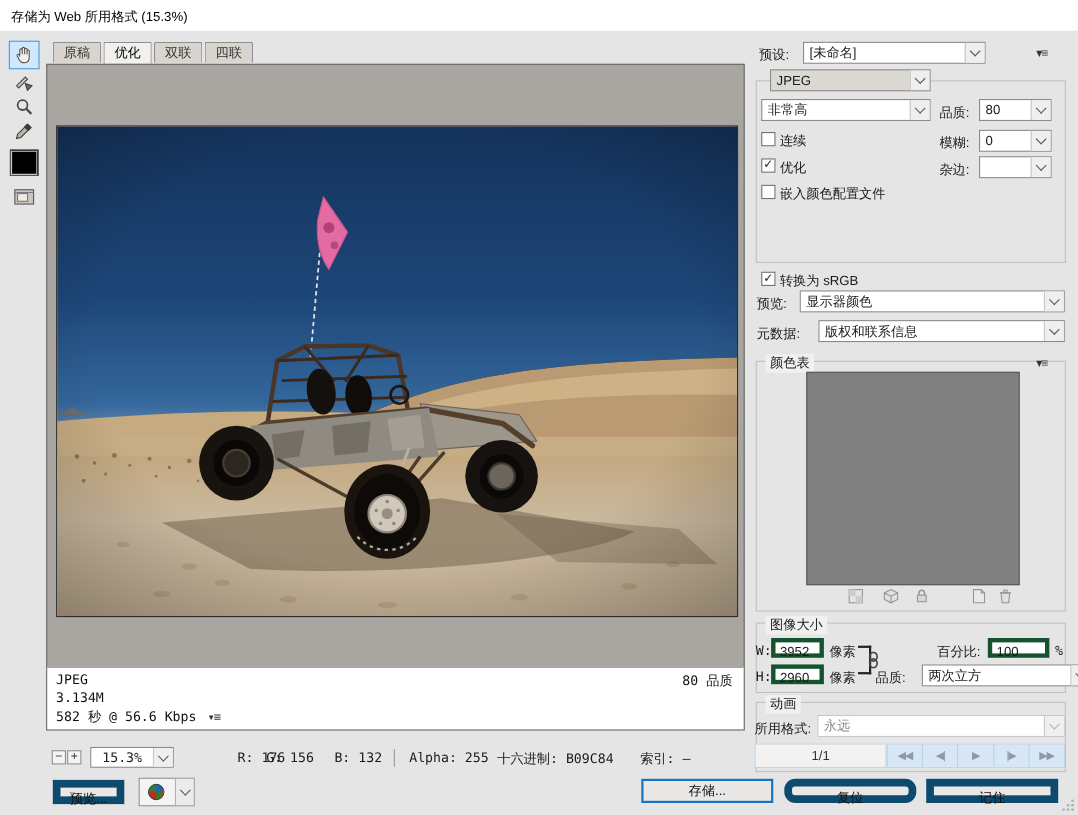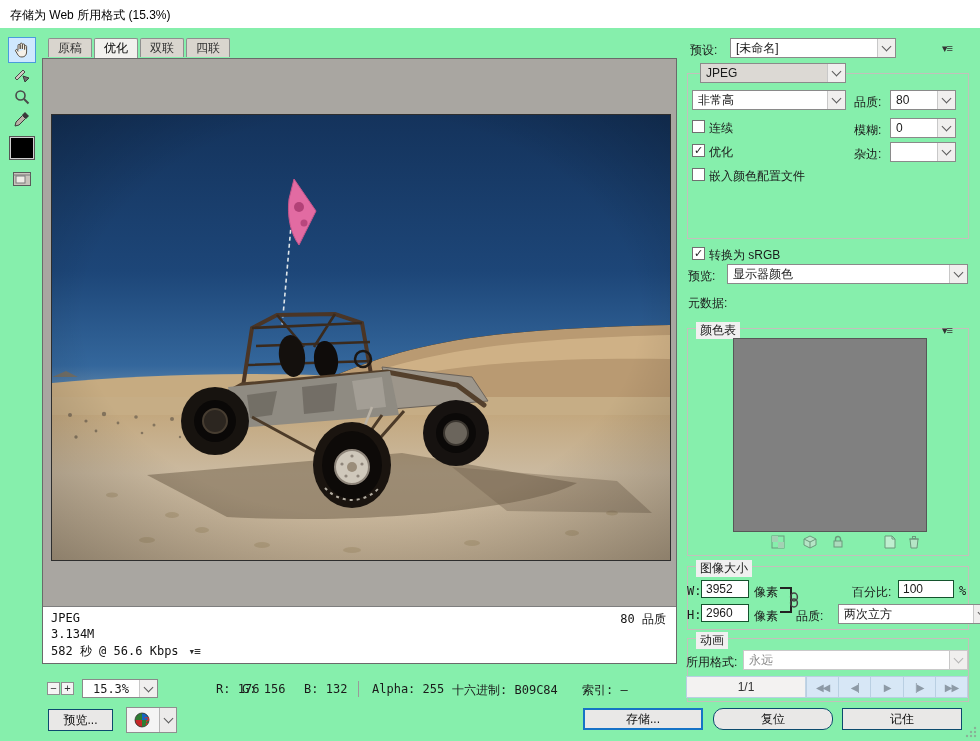--- a/index.html
+++ b/index.html
@@ -1,17 +1,17 @@
 <!DOCTYPE html>
 <html><head>
 <meta charset="utf-8">
 <style>
   html,body{margin:0;padding:0;}
   body{font-family:"Liberation Sans","DejaVu Sans",sans-serif;font-size:12px;color:#1a1a1a;}
-  .window{position:relative;width:980px;height:741px;background:#86efac;overflow:hidden;box-shadow:0 0 0 1px #9aa7b1;}
+  .window{position:relative;width:980px;height:741px;background:#e5e5e5;overflow:hidden;box-shadow:0 0 0 1px #9aa7b1;}
   .titlebar{position:absolute;left:0;top:0;width:100%;height:28px;background:#ffffff;}
   .titlebar .title{position:absolute;left:10px;top:7px;font-size:12px;color:#000;}
 
   
   .tabs{position:absolute;left:48px;top:38px;height:20px;display:flex;}
   .tab{height:18px;line-height:18px;padding:0 9px;margin-right:2px;border:1px solid #8f8f8f;border-bottom:none;background:#d9d5ce;color:#333;border-radius:2px 2px 0 0;}
   .tab.active{background:#f2f1ee;color:#000;height:19px;}
 
   
   .tool{position:absolute;left:8px;width:26px;height:24px;display:flex;align-items:center;justify-content:center;background:transparent;border:1px solid transparent;}
@@ -33,21 +33,21 @@
   
   .combo{position:absolute;height:20px;background:#fff;border:1px solid #8a8a8a;box-sizing:border-box;display:flex;align-items:center;}
   .combo .val{flex:1;padding:0 5px;white-space:nowrap;overflow:hidden;}
   .combo .arrow{width:17px;align-self:stretch;display:flex;align-items:center;justify-content:center;border-left:1px solid #c8c8c8;background:#f0efee;}
   .chev{width:6px;height:6px;border-right:1.6px solid #5a5a5a;border-bottom:1.6px solid #5a5a5a;transform:rotate(45deg);margin-top:-3px;}
   .combo.gray{background:#dcd9d4;}
   .combo.disabled{border-color:#c9c9c9;}
   .combo.disabled .val{color:#8a8a8a;}
   .combo.disabled .chev{border-color:#b5b5b5;}
 
-  .field{position:absolute;height:18px;background:#fff;border:1px solid #14532d;box-sizing:border-box;padding:1px 4px;line-height:14px;}
+  .field{position:absolute;height:18px;background:#fff;border:4px solid #14532d;box-sizing:border-box;padding:1px 4px;line-height:14px;}
 
   .lbl{position:absolute;white-space:nowrap;color:#1a1a1a;}
 
   .checkbox{position:absolute;width:13px;height:13px;background:#fff;border:1px solid #707070;box-sizing:border-box;font-size:11px;line-height:11px;text-align:center;color:#222;}
 
   
   .rpanel{position:absolute;left:684px;top:36px;width:290px;height:668px;}
   .fieldset{position:absolute;border:1px solid #c3c0bb;box-sizing:border-box;}
   .legend{position:absolute;background:#f0f0f0;padding:0 4px;white-space:nowrap;}
   .menu-btn{position:absolute;width:22px;height:14px;text-align:center;}
@@ -64,21 +64,21 @@
   .playbar{position:absolute;display:flex;height:22px;border:1px solid #b9cfe2;box-sizing:border-box;background:#eef4fa;}
   .frame-counter{width:118px;display:flex;align-items:center;justify-content:center;background:#f3f2f1;border-right:1px solid #c2d4e4;color:#333;}
   .pb-btn{flex:1;display:flex;align-items:center;justify-content:center;background:#d7e7f6;border-left:1px solid #b9cfe2;color:#8d9aa6;font-size:10px;letter-spacing:-1px;}
 
   
   .sbtn{position:absolute;width:13px;height:13px;background:#f4f4f4;border:1px solid #8f8f8f;box-sizing:border-box;line-height:10px;text-align:center;font-size:11px;color:#333;}
   .mono{font-family:"DejaVu Sans Mono",monospace;}
   .vsep{position:absolute;width:1px;height:16px;background:#9a9a9a;}
 
   
-  .btn{position:absolute;height:22px;background:#e9e8e7;border:1px solid #0c4a6e;box-sizing:border-box;text-align:center;line-height:20px;color:#111;}
+  .btn{position:absolute;height:22px;background:#e9e8e7;border:7px solid #0c4a6e;box-sizing:border-box;text-align:center;line-height:20px;color:#111;}
   .btn.default{border:2px solid #1673c6;line-height:18px;background:#e9e8e7;}
   .split-btn{position:absolute;height:26px;display:flex;border:1px solid #8f8f8f;background:#f4f4f4;box-sizing:border-box;}
   .split-btn .ic{width:32px;display:flex;align-items:center;justify-content:center;}
   .split-btn .arrow{width:16px;display:flex;align-items:center;justify-content:center;border-left:1px solid #b5b5b5;background:#ecebea;}
   .grip{position:absolute;right:3px;bottom:3px;width:12px;height:12px;opacity:.6;}
 </style>
 </head>
 <body>
 
 <div class="window">
@@ -300,20 +300,26 @@
 
     <div class="lbl" style="left:4px;top:232px;">预览:</div>
     <div class="combo" style="left:43px;top:228px;width:241px;">
       <div class="val">显示器颜色</div>
       <div class="arrow flat">
           <div class="chev"></div>
         </div>
     </div>
 
     <div class="lbl" style="left:4px;top:259px;">元数据:</div>
+    <div class="combo" style="left:60px;top:255px;width:224px;">
+      <div class="val">版权和联系信息</div>
+      <div class="arrow flat">
+          <div class="chev"></div>
+        </div>
+    </div>
 
     <div class="fieldset" style="left:3px;top:292px;width:282px;height:228px;"></div>
     <div class="legend" style="left:12px;top:286px;">颜色表</div>
     <div class="menu-btn menu-glyph" style="left:252px;top:288px;">▾≡</div>
     <div class="ct-swatch"></div>
     <div class="ct-icons">
       <svg class="ct-ic" style="left:86px;" viewBox="0 0 16 16">
           <rect x="2" y="2" width="12" height="12" fill="none" stroke="#555"></rect>
           <rect x="2" y="2" width="6" height="6" fill="#bbb"></rect>
           <rect x="8" y="8" width="6" height="6" fill="#bbb"></rect>

